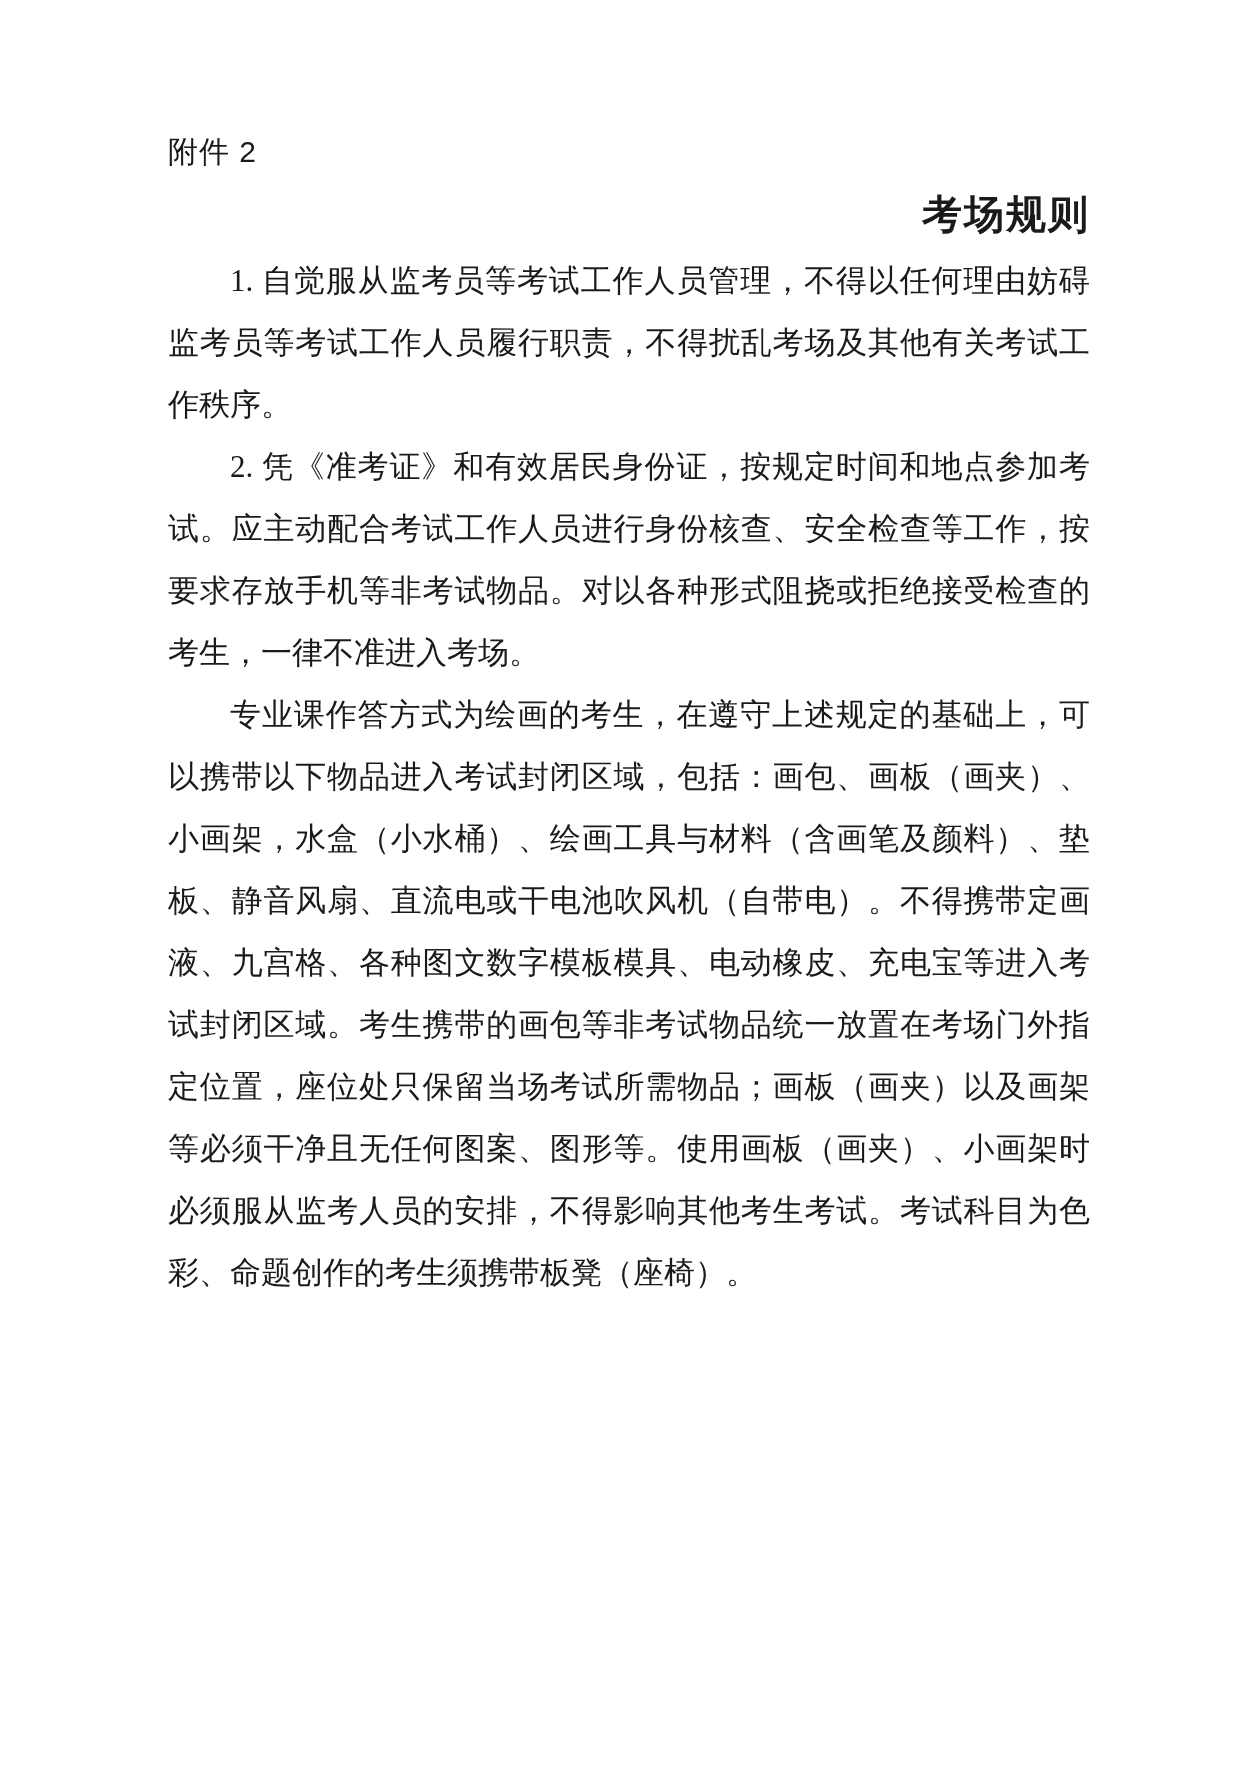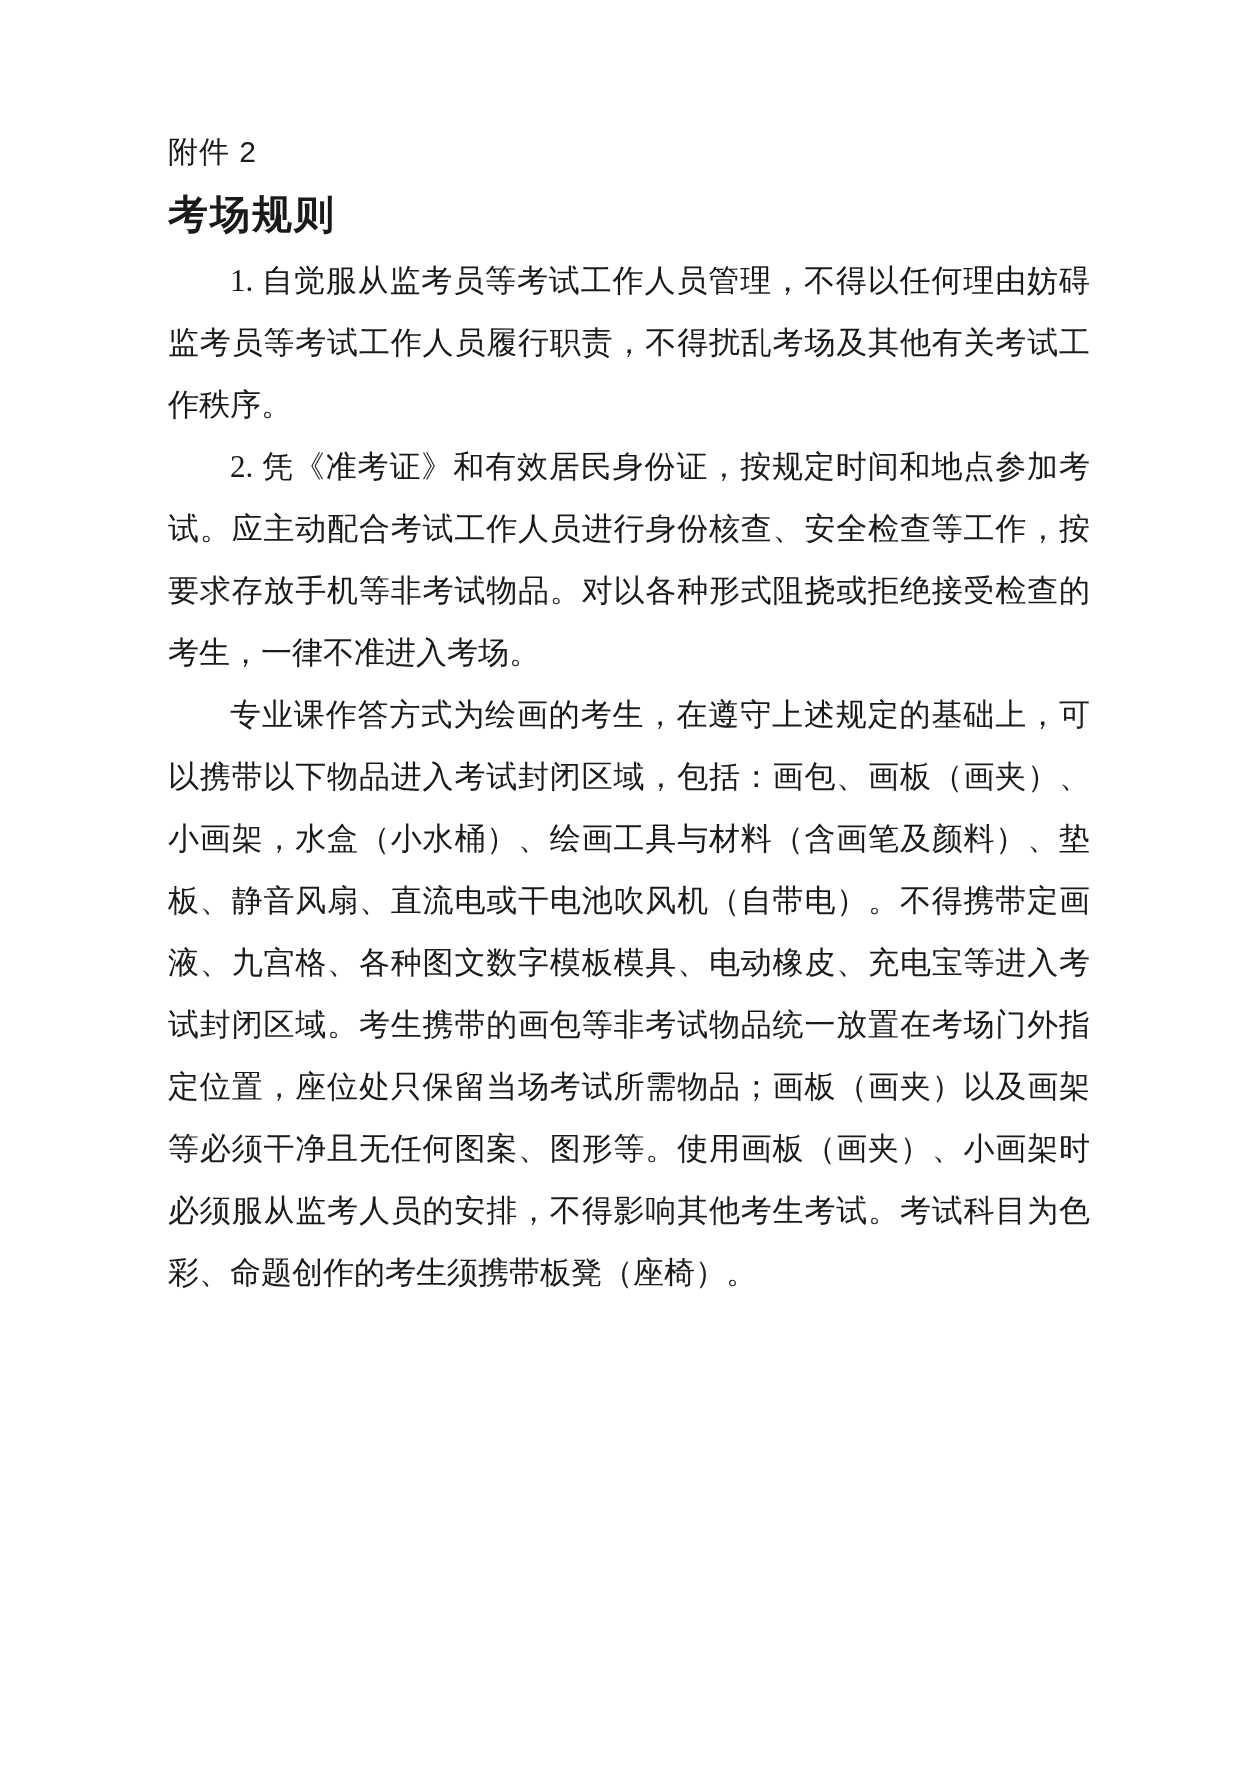--- a/index.html
+++ b/index.html
@@ -26,21 +26,21 @@
     font-size: 30px;
     font-weight: 500;
     line-height: 40px;
     margin: 0;
     letter-spacing: 1px;
   }
   .doc-title {
     font-family: "Liberation Sans", "DejaVu Sans", sans-serif;
     font-size: 40px;
     font-weight: 700;
-    text-align: left;
+    text-align: right;
     margin: 16px 0 10px 0;
     letter-spacing: 2px;
     line-height: 52px;
   }
   .doc-body p {
     font-size: 31px;
     line-height: 62px;
     margin: 0;
     text-align: justify;
     text-justify: inter-ideograph;

